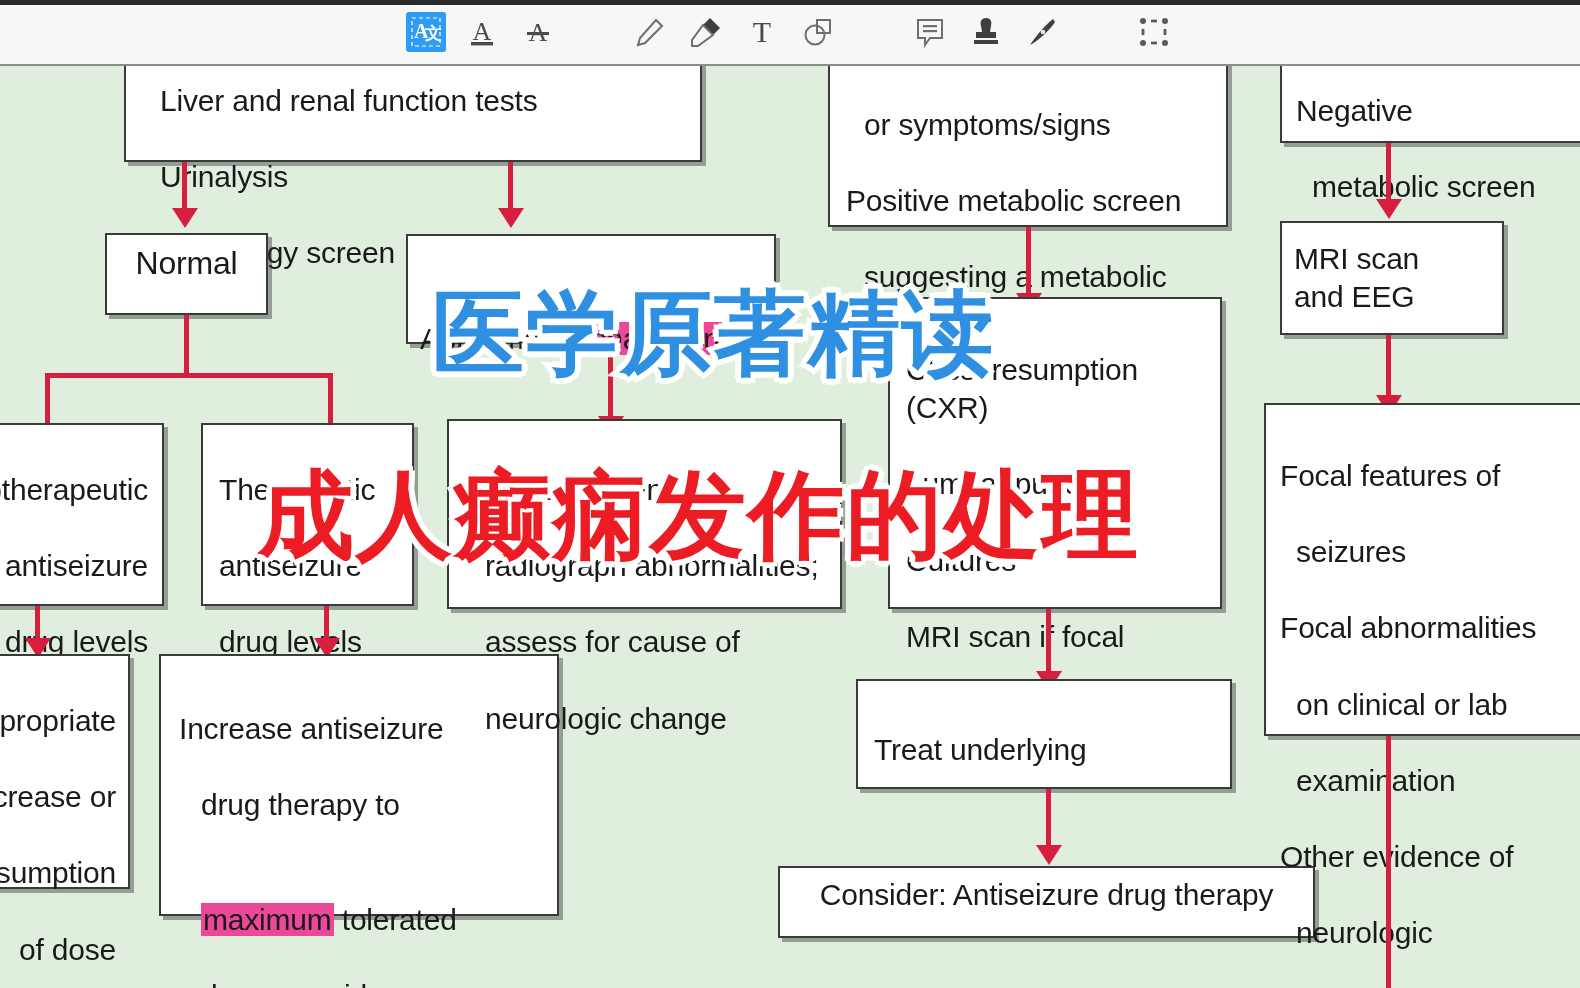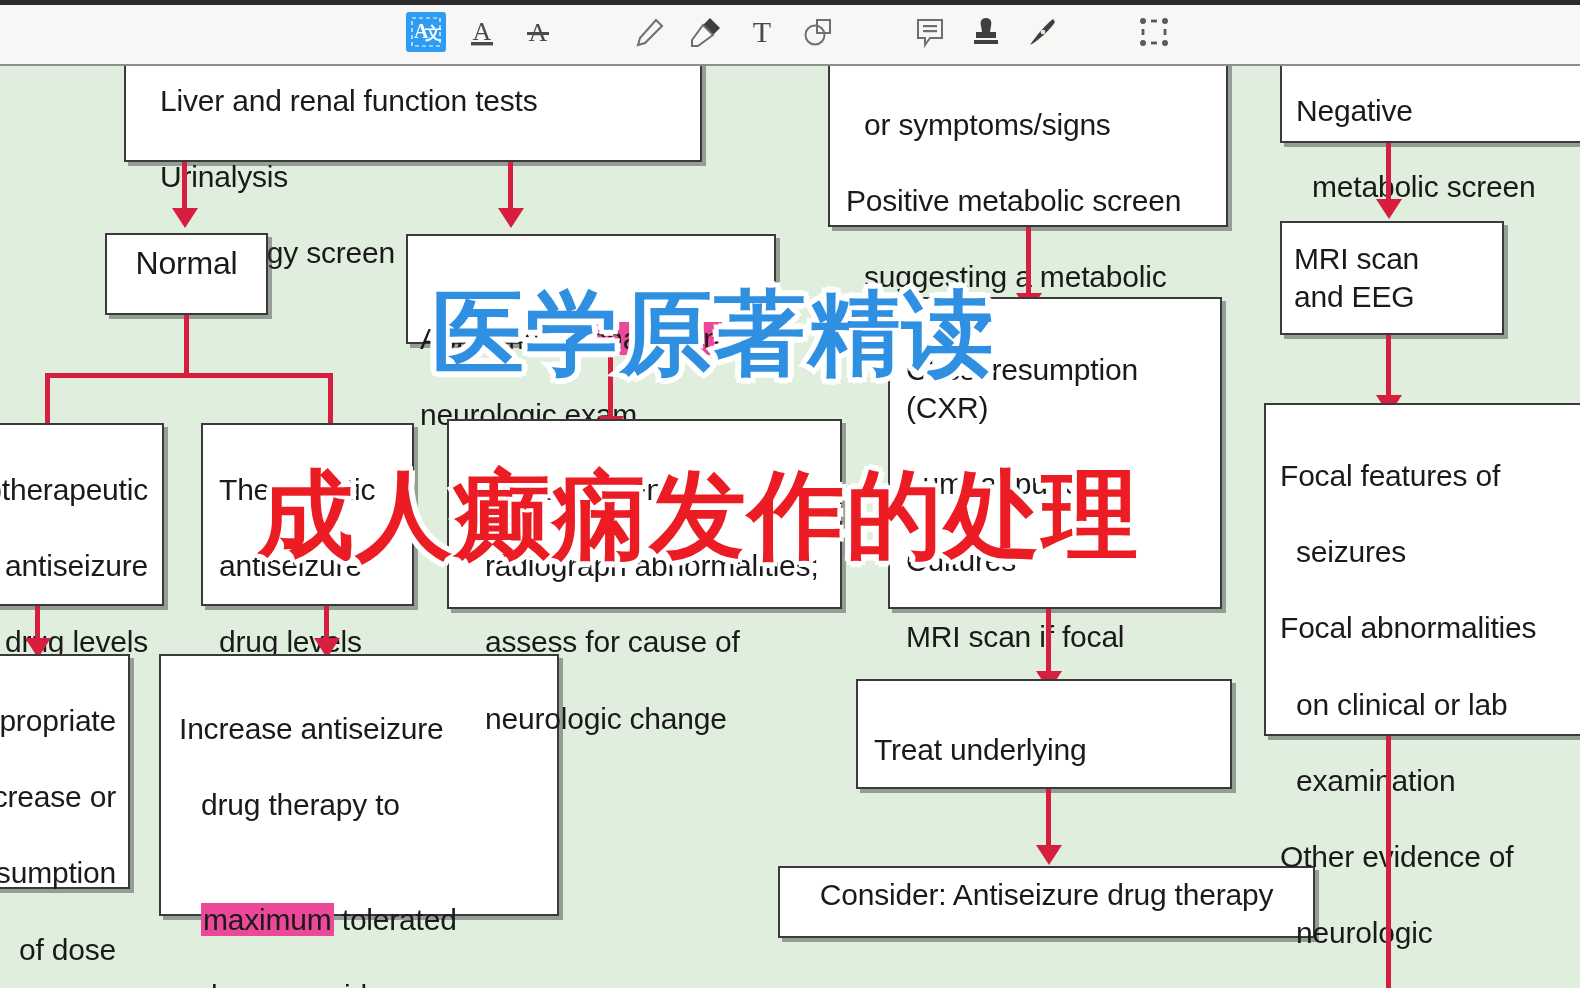--- a/index.html
+++ b/index.html
@@ -236,21 +236,20 @@
     <div class="arrow" style="left:498px; top:142px;"></div>
 
     <div class="node ctr" style="left:105px; top:167px; width:163px; height:82px; font-size:32px;">
       <span>Normal</span>
     </div>
 
     <div class="node" style="left:406px; top:168px; width:370px; height:110px;">
       <div>
         <span>Abnormal or </span><span class="hl">change in</span>
       </div>
-      <div>neurologic exam</div>
     </div>
 
     <div class="conn vline" style="left:184px; top:249px; height:62px;"></div>
     <div class="conn hline" style="left:45px; top:307px; width:288px;"></div>
     <div class="conn vline" style="left:45px; top:307px; height:70px;"></div>
     <div class="arrow" style="left:35px; top:371px;"></div>
     <div class="conn vline" style="left:328px; top:307px; height:70px;"></div>
     <div class="arrow" style="left:318px; top:371px;"></div>
 
     <div class="node" style="left:-94px; top:357px; width:258px; height:183px; text-align:right; padding-right:14px;">

